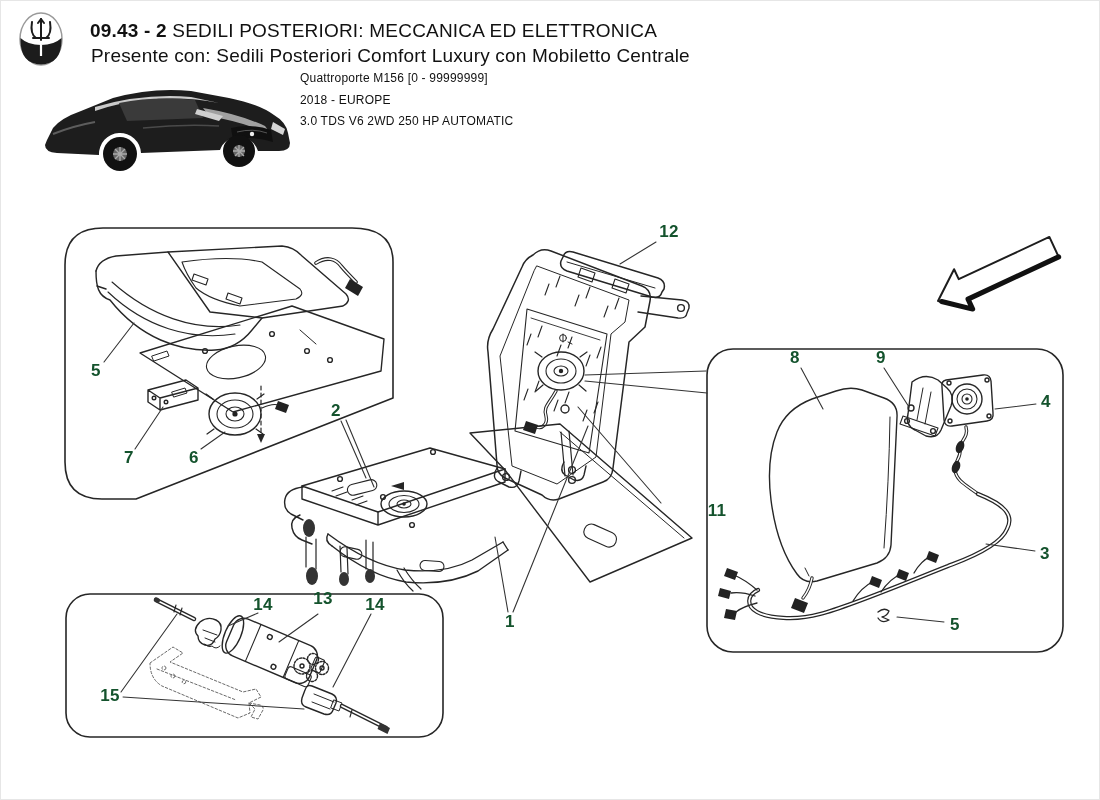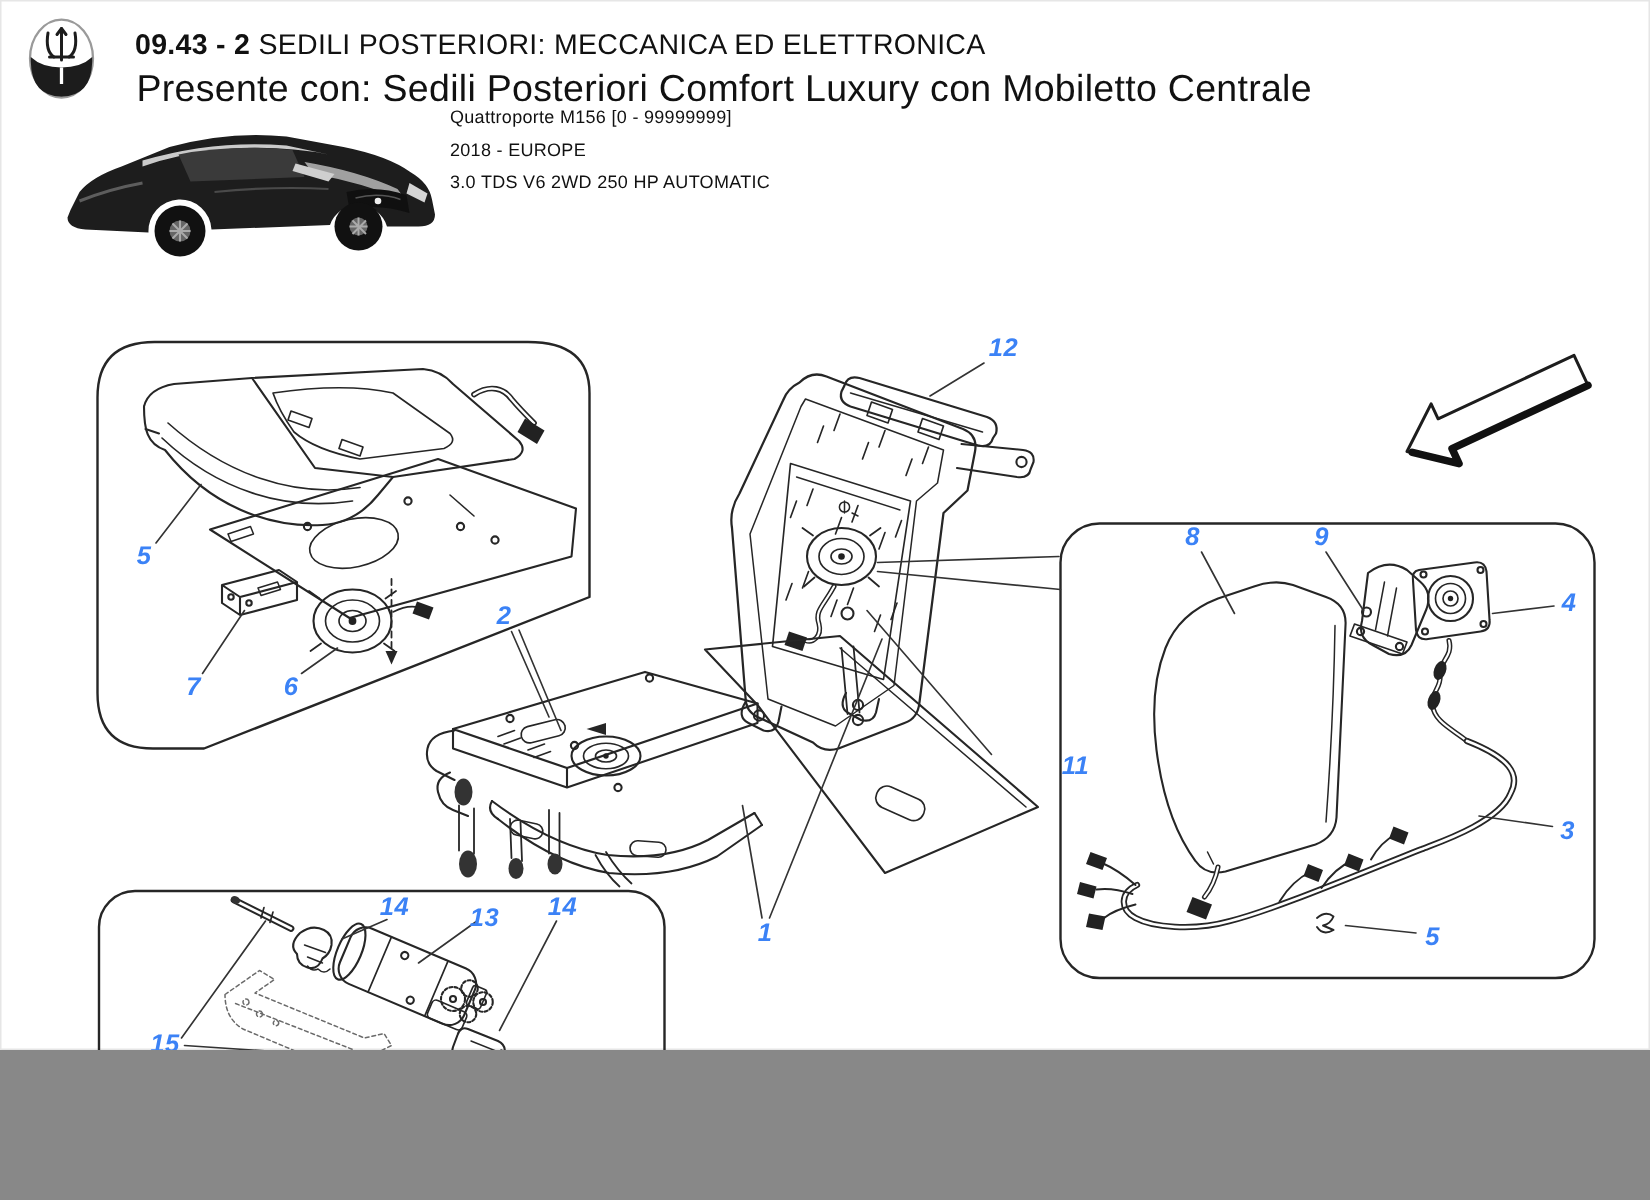--- a/index.html
+++ b/index.html
@@ -1,27 +1,27 @@
 <!DOCTYPE html>
 <html><head>
 <meta charset="utf-8">
 <style>
   html,body{margin:0;padding:0;background:#888;}
-  .stage{position:relative;width:1100px;height:700px;background:#fff;overflow:hidden;
+  .stage{position:relative;width:1100px;height:800px;background:#fff;overflow:hidden;
          font-family:"Liberation Sans",sans-serif;color:#111;
          box-shadow:inset 0 0 0 1px #e6e6e6;margin:0 auto;}
   .logo{position:absolute;left:16px;top:10px;width:50px;height:58px;}
   .t1{position:absolute;left:90px;top:20px;font-size:19px;letter-spacing:.2px;white-space:nowrap;}
   .t1 .code{font-weight:bold;}
-  .t2{position:absolute;left:91px;top:45px;font-size:25px;letter-spacing:.2px;white-space:nowrap;}
+  .t2{position:absolute;left:91px;top:45px;font-size:19px;letter-spacing:.2px;white-space:nowrap;}
   .model{position:absolute;left:300px;top:68px;font-size:12px;line-height:21.5px;letter-spacing:.2px;}
   .car{position:absolute;left:33px;top:76px;width:264px;height:104px;}
   .diagram{position:absolute;left:0;top:0;width:1100px;height:800px;}
   #callouts span.callout{position:absolute;transform:translate(-50%,-50%);
-    font-weight:bold;font-size:17px;color:#3b82f6;letter-spacing:.3px;font-style:italic;}
+    font-weight:bold;font-size:17px;color:#14532d;letter-spacing:.3px;}
 </style>
 </head>
 <body>
 
 <div class="stage">
 
   <div class="logo">
     <svg viewBox="0 0 50 58" width="50" height="58">
       <ellipse cx="25" cy="29" rx="21" ry="26" fill="#fff" stroke="#9a9a9a" stroke-width="1.5"></ellipse>
       <path d="M4.5,31 Q5,54 25,54.5 Q45,54 45.5,31 L45.5,28 Q38,35 25,35 Q12,35 4.5,28 Z" fill="#1c1c1c"></path>
@@ -306,20 +306,20 @@
       <span class="callout" style="left: 1045px; top: 554px;">3</span>
       <span class="callout" style="left: 1046px; top: 402px;">4</span>
       <span class="callout" style="left: 96px; top: 371px;">5</span>
       <span class="callout" style="left: 194px; top: 458px;">6</span>
       <span class="callout" style="left: 129px; top: 458px;">7</span>
       <span class="callout" style="left: 795px; top: 358px;">8</span>
       <span class="callout" style="left: 881px; top: 358px;">9</span>
       <span class="callout" style="left: 336px; top: 411px;">2</span>
       <span class="callout" style="left: 669px; top: 511px; margin-left: 48px;">11</span>
       <span class="callout" style="left: 669px; top: 232px;">12</span>
-      <span class="callout" style="left: 323px; top: 612px;">13</span>
+      <span class="callout" style="left: 323px; top: 599px;">13</span>
       <span class="callout" style="left: 263px; top: 605px;">14</span>
       <span class="callout" style="left: 375px; top: 605px;">14</span>
       <span class="callout" style="left: 110px; top: 696px; text-align: right;">15</span>
       <span class="callout" style="left: 955px; top: 625px;">5</span>
     </div>
 
 </div>
 
 </body></html>

